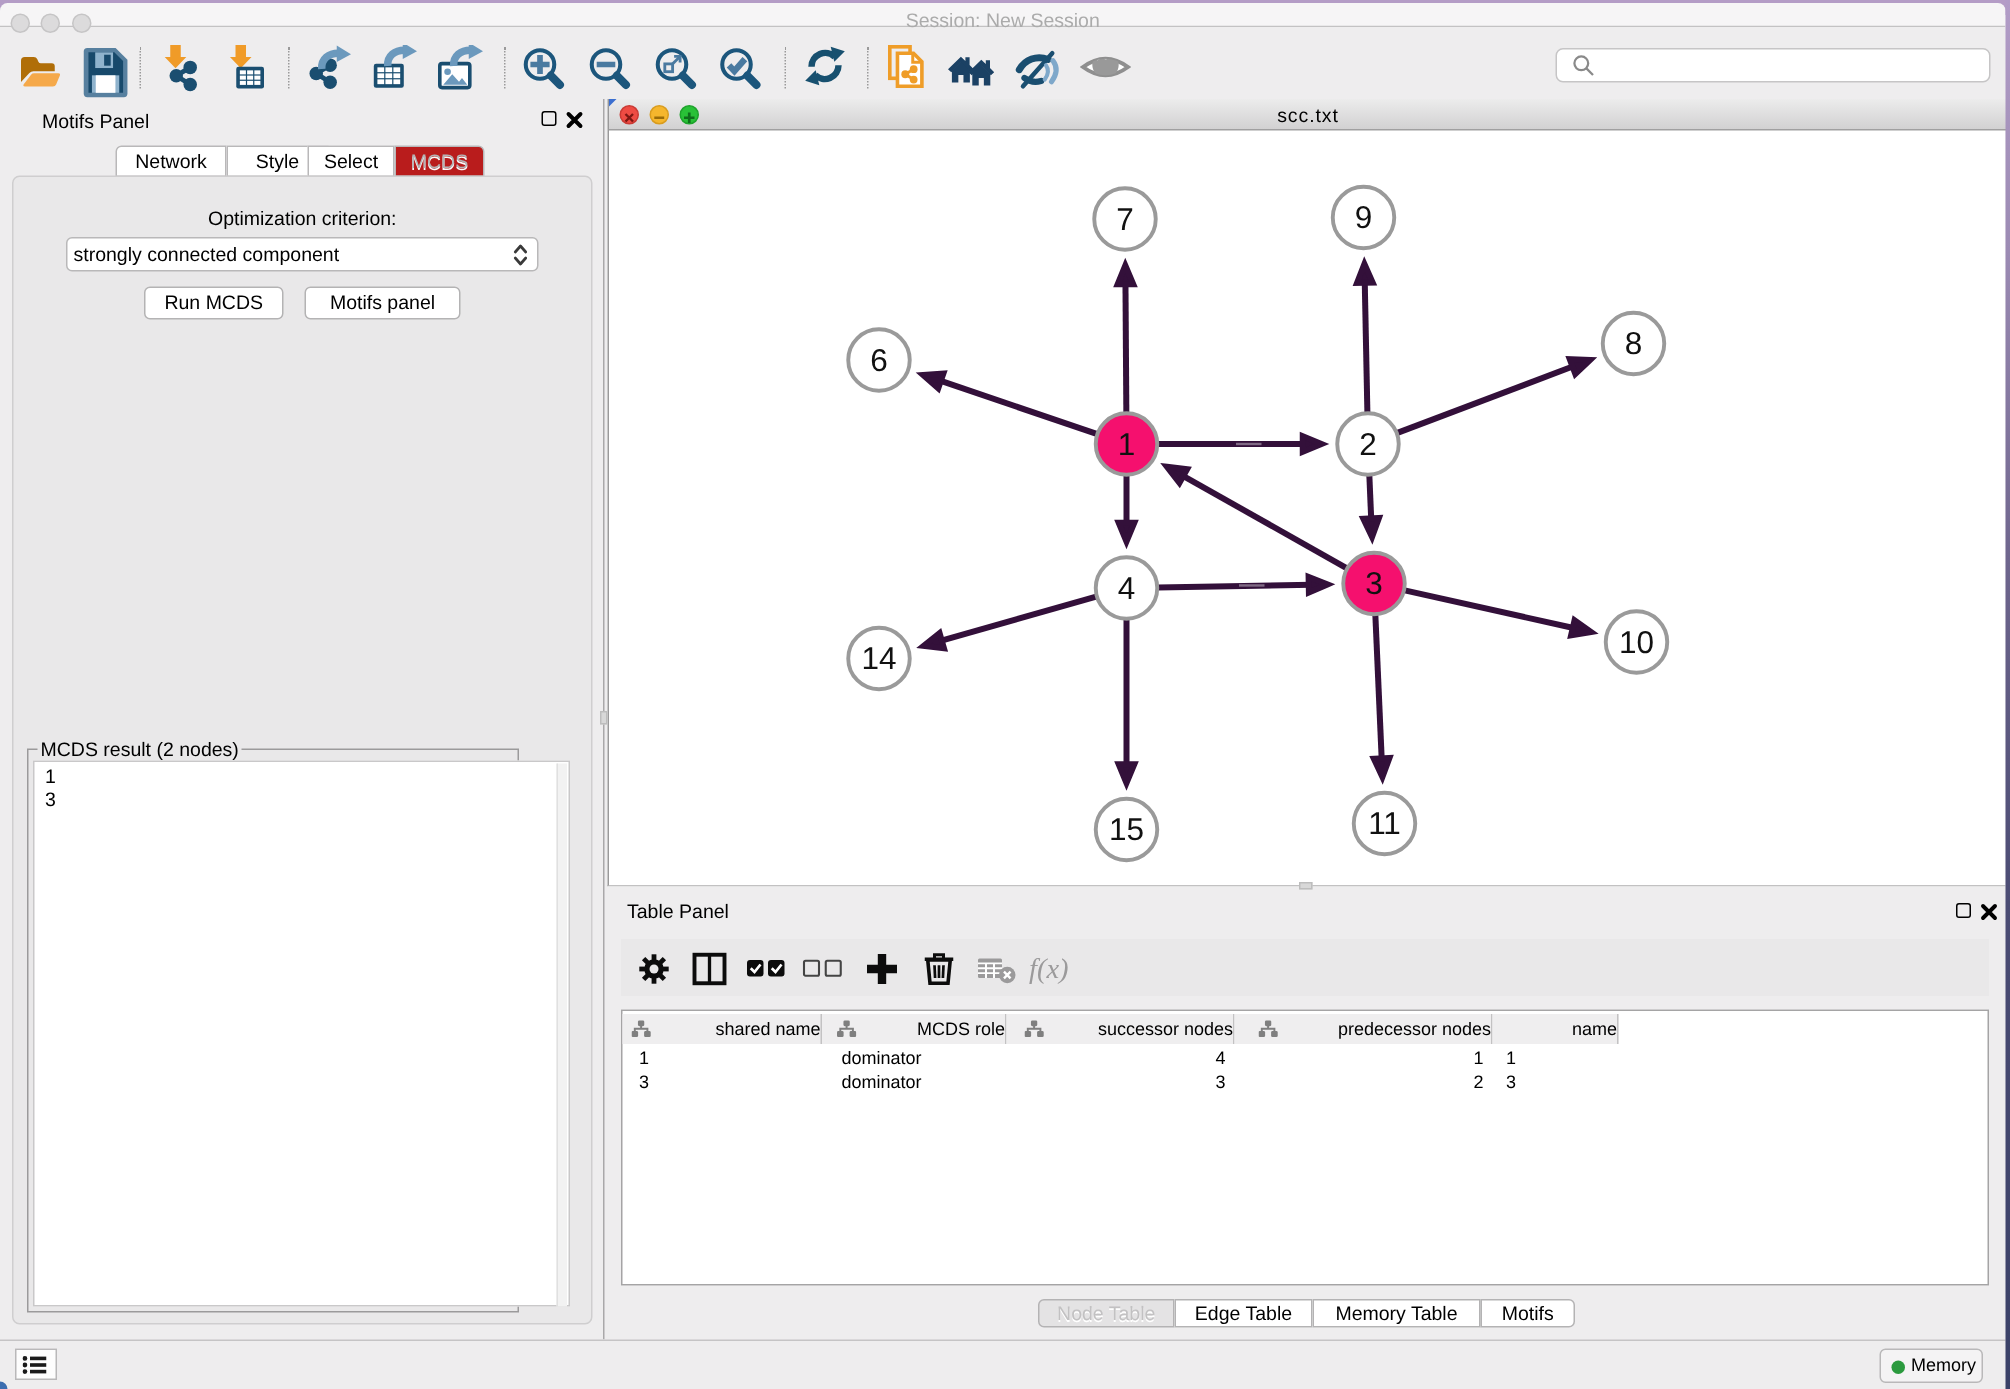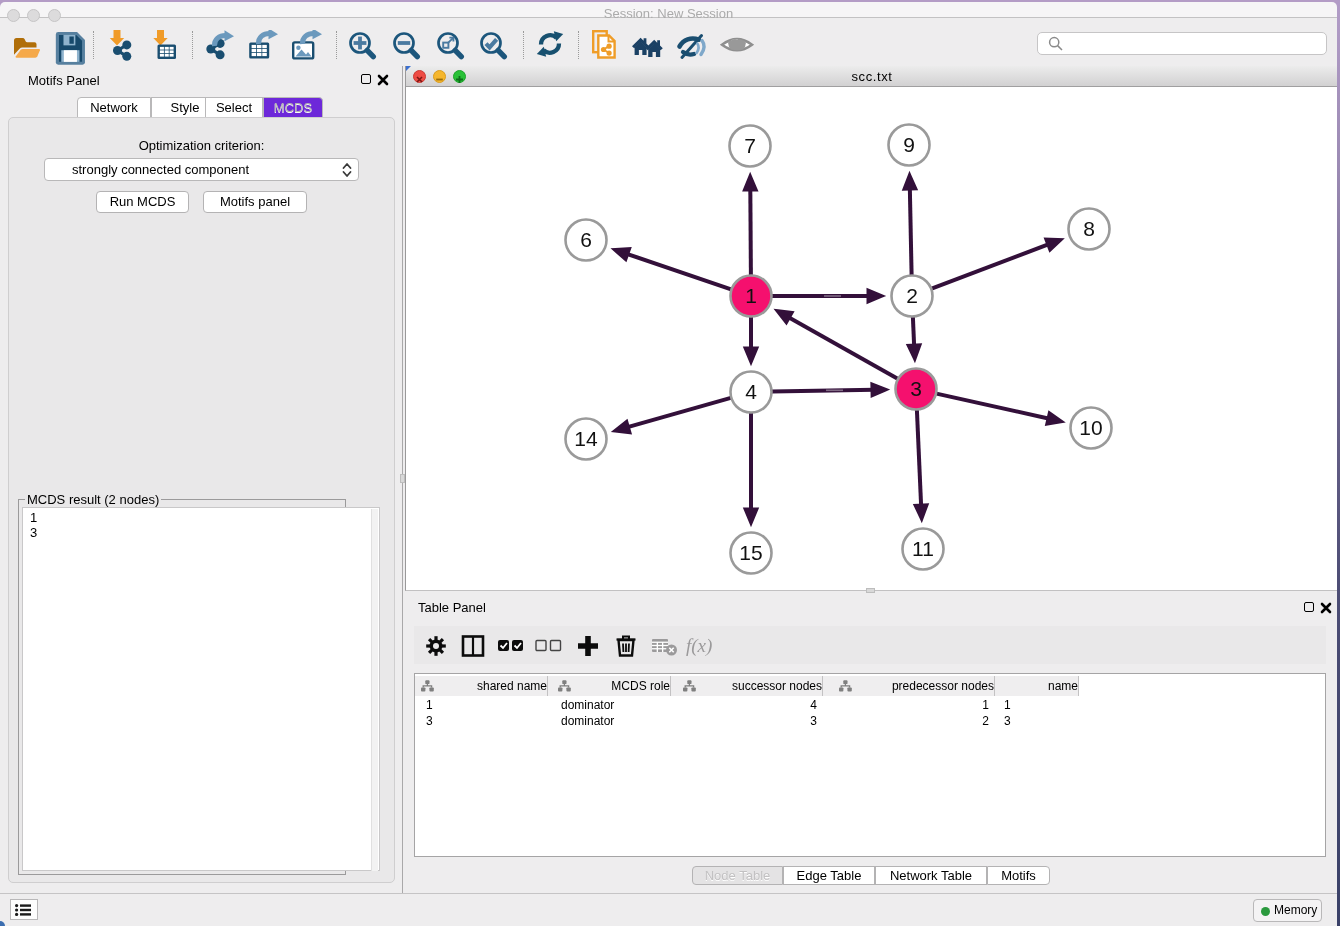--- a/index.html
+++ b/index.html
@@ -27,28 +27,28 @@
   
   #cpanel { left:0; top:66px; width:403px; height:827px; background:#eeedee;
             border-right:1px solid #a9a8a9; }
   #cp-title { position:absolute; left:28px; top:7px; font-size:13px; color:#000; }
   .hdr-float { position:absolute; width:10px; height:10px; border:1.5px solid #000; border-radius:2px; }
   .hdr-close { position:absolute; font-size:14px; font-weight:bold; color:#000; }
 
   
   .tab { position:absolute; top:31px; height:21px; background:#fff; border:1px solid #b9b8b9;
          font-size:13px; text-align:center; line-height:20px; color:#000; }
-  .tab.sel { background:#6d28d9; color:#b4b3b4; text-shadow:0 1px 0 #fbfafb; }
+  .tab.sel { background:#b91c1c; color:#b4b3b4; text-shadow:0 1px 0 #fbfafb; }
 
   #cp-body { position:absolute; left:8px; top:51px; width:387px; height:766px;
              background:#e9e8e9; border:1px solid #cfcecf; border-radius:5px; }
   #opt-label { position:absolute; left:0; top:20px; width:100%; text-align:center; font-size:13px; }
   #combo { position:absolute; left:35px; top:40px; width:315px; height:23px; background:#fff;
            border:1px solid #b9b8b9; border-radius:4px; font-size:13px; line-height:21px;
-           padding-left:27px; }
+           padding-left:4px; }
   .btn { position:absolute; top:73px; height:22px; background:#fff; border:1px solid #b4b3b4;
          border-radius:4px; font-size:13px; text-align:center; line-height:20px; }
 
   
   #fieldset { position:absolute; left:9px; top:381px; width:328px; height:376px;
               border:1px solid #9b9a9b; }
   #fs-legend { position:absolute; left:6px; top:-8px; background:#e9e8e9; font-size:13px; padding:0 2px; }
   #fs-list { position:absolute; left:3px; top:7px; width:358px; height:364px; background:#fff;
              border:1px solid #c9c8c9; font-size:13px; }
 
@@ -472,21 +472,21 @@
     <div class="td" style="left:408px;top:23px; width:166px; text-align:right;">1</div>
     <div class="td" style="left:589px;top:23px;">1</div>
     <div class="td" style="left:11px; top:39px;">3</div>
     <div class="td" style="left:146px;top:39px;">dominator</div>
     <div class="td" style="left:256px;top:39px; width:146px; text-align:right;">3</div>
     <div class="td" style="left:408px;top:39px; width:166px; text-align:right;">2</div>
     <div class="td" style="left:589px;top:39px;">3</div>
   </div>
   <div class="btab sel" style="left:287px; width:91px; border-radius:4px 0 0 4px;">Node Table</div>
   <div class="btab" style="left:378px; width:92px;">Edge Table</div>
-  <div class="btab" style="left:470px; width:112px;">Network Table</div>
+  <div class="btab" style="left:470px; width:112px;">Memory Table</div>
   <div class="btab" style="left:582px; width:63px; border-radius:0 4px 4px 0;">Motifs</div>
 </div>
 
 <div class="abs" id="statusbar">
   <div id="listbtn">
       <svg width="16" height="12" viewBox="0 0 16 12" style="position:absolute;left:4px;top:4px;">
         <g fill="#1a1a1a">
           <circle cx="1.6" cy="1.6" r="1.6"></circle>
           <circle cx="1.6" cy="6" r="1.6"></circle>
           <circle cx="1.6" cy="10.4" r="1.6"></circle>

